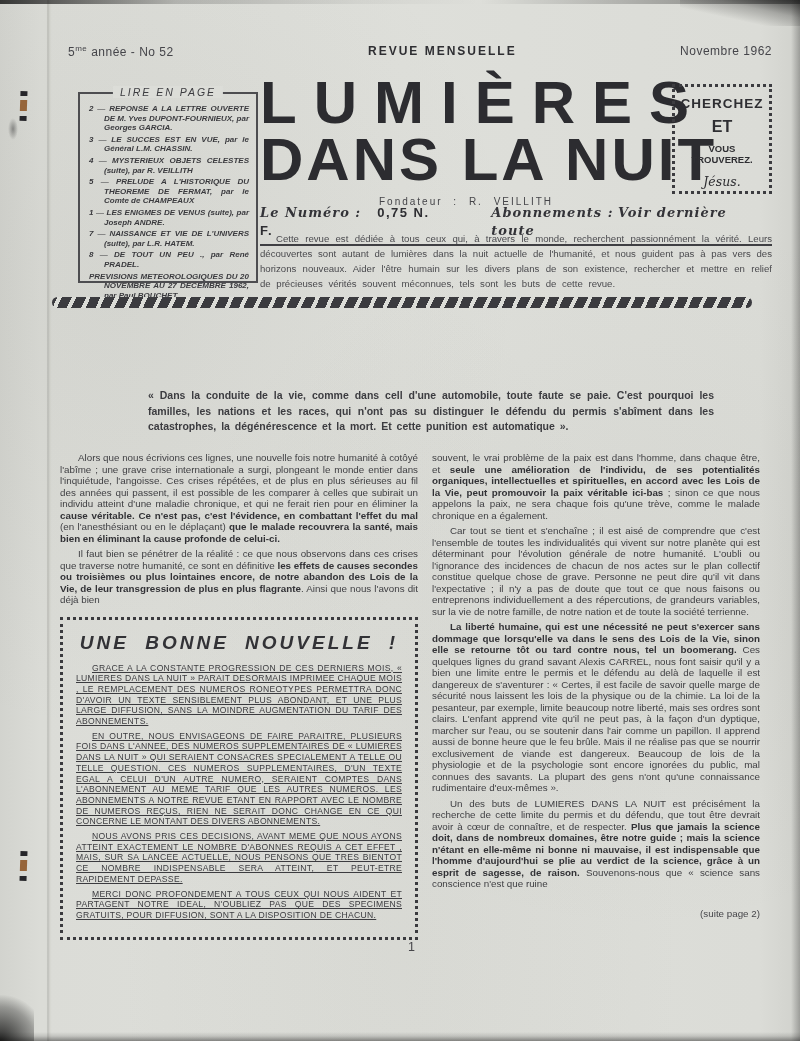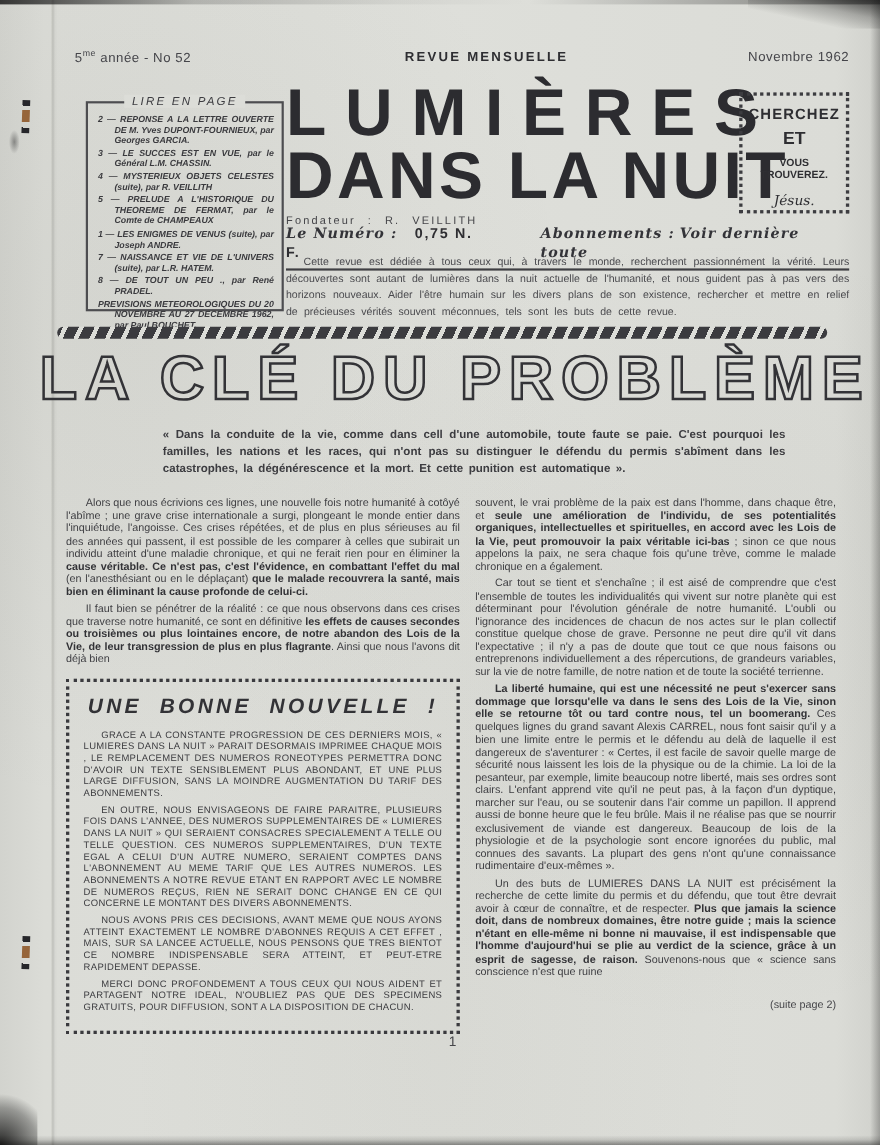--- a/index.html
+++ b/index.html
@@ -40,21 +40,21 @@
   .toc { position:absolute; left:78px; top:92px; width:180px; height:191px; z-index:4;
     border:2px solid #4d4d50; box-sizing:border-box; padding:10px 7px 4px 9px;font-style:italic; }
   .toc-label { position:absolute; top:-8px; left:50%; transform:translateX(-50%);
     background:#dcddd8; padding:0 7px; font-size:10.5px; letter-spacing:2px; color:#3c3c40; white-space:nowrap; }
   .toc-item { font-size:8px; line-height:9.6px; font-weight:bold; color:#3a3a3e;
     padding-left:15px; text-indent:-15px; margin-bottom:2px; text-align:justify; }
   
   .masthead { position:absolute; left:260px; top:74px; width:412px; z-index:4; color:#2c2c30; }
   .m1 { font-size:60px; font-weight:bold; letter-spacing:17px; line-height:58px; white-space:nowrap; }
   .m2 { font-size:60px; font-weight:bold; letter-spacing:3px; line-height:56px; white-space:nowrap; }
-  .founder { position:absolute; left:260px; top:196px; width:412px; z-index:4;
+  .founder { position:absolute; left:260px; top:196px; width:412px; text-align:center; z-index:4;
     font-size:10px; letter-spacing:2px; word-spacing:6px; color:#454549; }
   .motto { position:absolute; left:672px; top:84px; width:100px; height:110px; z-index:4;
     border:3px dotted #3c3c40; box-sizing:border-box; text-align:center; padding:9px 3px; color:#2e2e32; }
   .motto-l1 { font-size:13.5px; font-weight:bold; letter-spacing:1px; }
   .motto-l2 { font-size:16px; font-weight:bold; margin-top:7px; }
   .motto-l3 { font-size:9.5px; font-weight:bold; margin-top:7px; letter-spacing:0; }
   .motto-l4 { font-family:"DejaVu Serif", serif; font-style:italic; font-size:12.5px; margin-top:9px; }
   
   .price-row { position:absolute; left:260px; right:28px; top:203px; z-index:4;
     display:flex; justify-content:space-between; align-items:baseline;
@@ -82,21 +82,21 @@
   p.body-p { font-size:9.8px; line-height:11.5px; text-align:justify; color:#3e3e42;
     margin:0 0 4px 0; text-indent:18px; }
   p.body-p b { color:#323236; }
   .col-right p.body-p:first-child { text-indent:0; }
   .suite { text-align:right; font-size:9.8px; color:#46464a; margin-top:18px; }
   
   .news-box { margin-top:11px; border:3px dotted #3a3a3e; padding:10px 13px 12px; }
   .news-title { text-align:center; font-style:italic; font-weight:bold; font-size:19px;
     letter-spacing:3px; word-spacing:8px; margin:2px 0 9px; color:#323236; }
   p.news-p { font-size:8.6px; line-height:10.7px; text-align:justify; color:#3b3b3f;
-    letter-spacing:.3px; margin:0 0 4px 0; text-indent:16px; }
+    letter-spacing:.3px; margin:0 0 4px 0; text-indent:16px;text-decoration:underline; }
   
   .pagenum { position:absolute; left:408px; top:940px; z-index:4; font-size:12.5px; color:#46464a; }
   .watermark { position:absolute; left:163px; top:752px; z-index:6;
     font-size:47px; font-weight:bold; letter-spacing:1px; color:#414145; white-space:nowrap;
     text-shadow:-2px 0 #e6e7e2, 2px 0 #e6e7e2, 0 -2px #e6e7e2, 0 2px #e6e7e2,
       -2px -2px #e6e7e2, 2px 2px #e6e7e2, -2px 2px #e6e7e2, 2px -2px #e6e7e2, 0 0 4px #e6e7e2; }
 </style>
 </head>
 <body>
 
@@ -135,21 +135,20 @@
 
   <div class="price-row">
     <span><span class="script">Le Numéro :</span><span class="price-val">0,75 N. F.</span></span>
     <span><span class="script">Abonnements :</span> <span class="script">Voir dernière toute</span></span>
   </div>
 
   <div class="intro">Cette revue est dédiée à tous ceux qui, à travers le monde, recherchent passionnément la vérité. Leurs découvertes sont autant de lumières dans la nuit actuelle de l'humanité, et nous guident pas à pas vers des horizons nouveaux. Aider l'être humain sur les divers plans de son existence, rechercher et mettre en relief de précieuses vérités souvent méconnues, tels sont les buts de cette revue.</div>
 
   <div class="rope"></div>
 
-  <div class="headline">LA CLÉ DU PROBLÈME</div>
   <div class="quote">
     <div>« Dans la conduite de la vie, comme dans cell  d'une automobile, toute faute se paie. C'est pourquoi les familles, les nations et les races, qui n'ont pas su distinguer le défendu du permis s'abîment dans les catastrophes, la dégénérescence et la mort. Et cette punition est automatique ».</div>
   </div>
 
   <div class="col col-left">
     <div>
         <p class="body-p">Alors que nous écrivions ces lignes, une nouvelle fois notre humanité à cotôyé l'abîme ; une grave crise internationale a surgi, plongeant le monde entier dans l'inquiétude, l'angoisse. Ces crises répétées, et de plus en plus sérieuses au fil des années qui passent, il est possible de les comparer à celles que subirait un individu atteint d'une maladie chronique, et qui ne ferait rien pour en éliminer la <b>cause véritable. Ce n'est pas, c'est l'évidence, en combattant l'effet du mal</b> (en l'anesthésiant ou en le déplaçant) <b>que le malade recouvrera la santé, mais bien en éliminant la cause profonde de celui-ci.</b></p>
         <p class="body-p">Il faut bien se pénétrer de la réalité : ce que nous observons dans ces crises que traverse notre humanité, ce sont en définitive <b>les effets de causes secondes ou troisièmes ou plus lointaines encore, de notre abandon des Lois de la Vie, de leur transgression de plus en plus flagrante</b>. Ainsi que nous l'avons dit déjà bien</p>
       </div>
     <div class="news-box">

